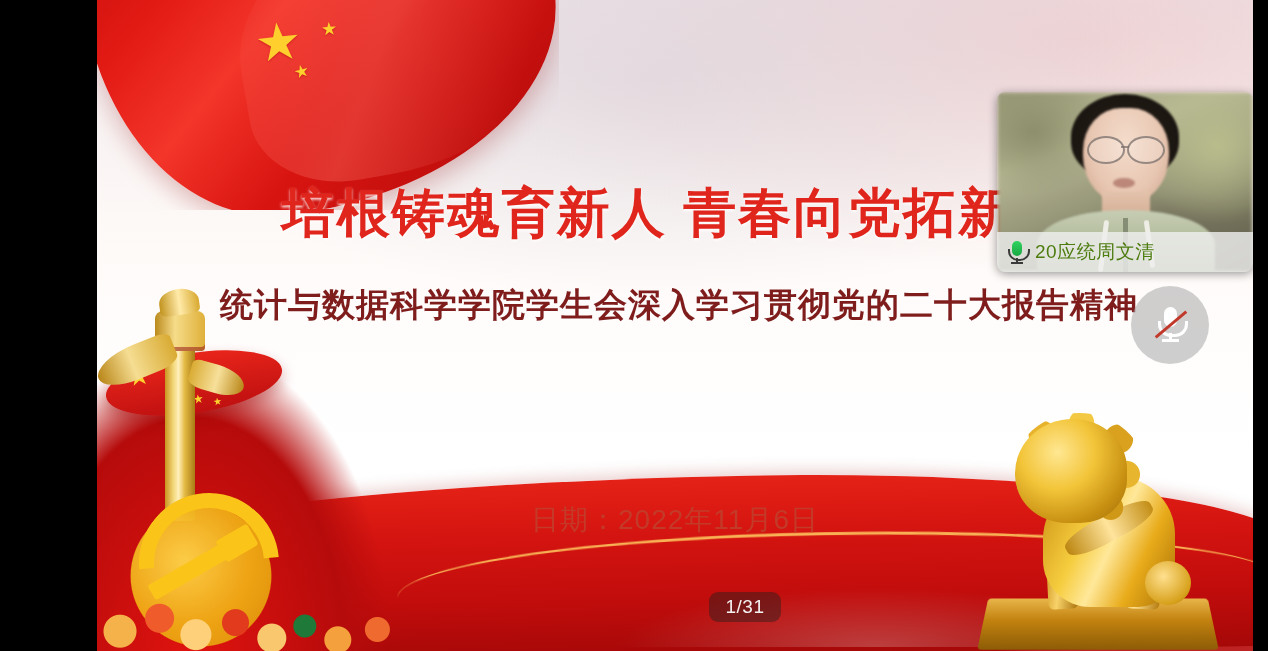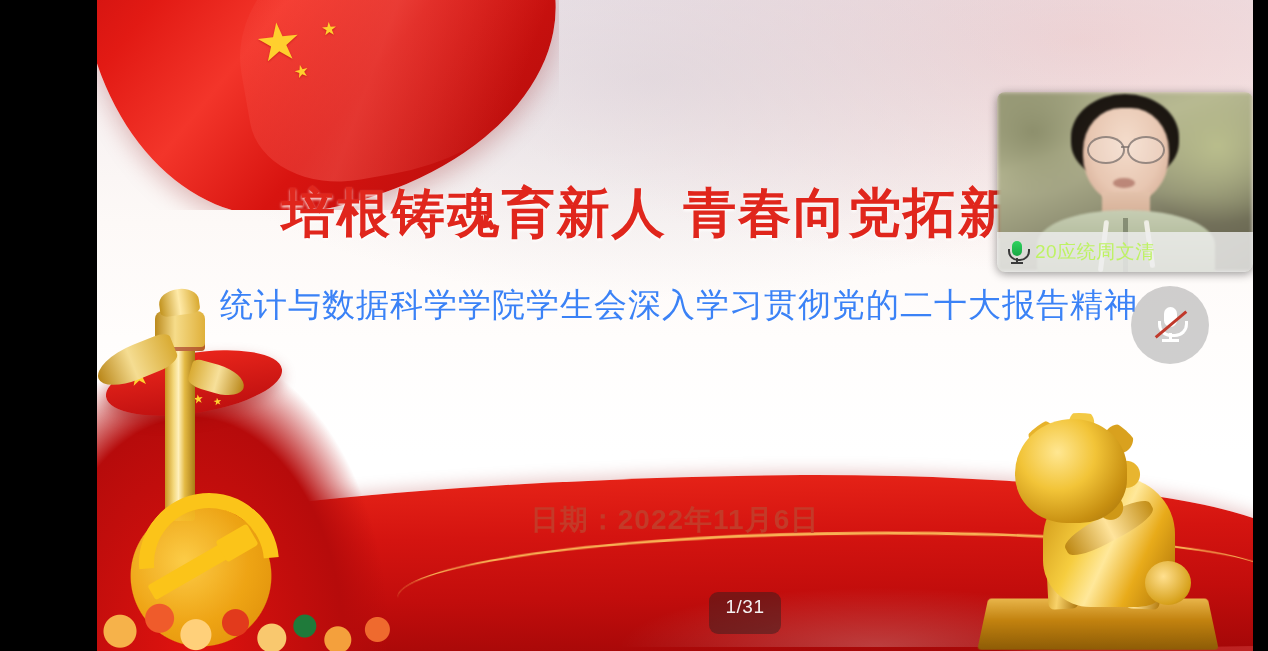--- a/index.html
+++ b/index.html
@@ -200,37 +200,37 @@
   
   .slide-text{position:absolute;inset:0;}
   .title{
     position:absolute;left:0;right:0;top:178px;text-align:center;
     font-size:53px;font-weight:700;color:#e0261c;letter-spacing:2px;
     text-shadow:0 2px 3px rgba(255,255,255,.85);
     white-space:nowrap;
   }
   .subtitle{
     position:absolute;left:8px;right:0;top:283px;text-align:center;
-    font-size:33px;font-weight:400;color:#3b82f6;letter-spacing:1px;
+    font-size:33px;font-weight:700;color:#7f1d1d;letter-spacing:1px;
     text-shadow:0 1px 2px rgba(255,255,255,.85);
     white-space:nowrap;
   }
   .org{
     position:absolute;left:0;right:0;top:444px;text-align:center;
     font-size:28px;font-weight:500;color:#c43a28;letter-spacing:2px;
   }
   .date{
     position:absolute;left:0;right:0;top:501px;text-align:center;
-    font-size:28px;font-weight:700;color:#c43a28;letter-spacing:1px;
+    font-size:28px;font-weight:400;color:#c43a28;letter-spacing:1px;
   }
 
   
   .page-pill{
     position:absolute;left:612px;top:592px;
-    min-width:54px;height:42px;line-height:30px;text-align:center;
+    min-width:54px;height:30px;line-height:30px;text-align:center;
     padding:0 9px;border-radius:9px;
     background:rgba(40,30,30,.46);
     color:#f4f1f1;font-size:19px;letter-spacing:.5px;
   }
 
   
   #video-tile{
     position:absolute;left:997px;top:92px;width:256px;height:180px;
     border-radius:8px;overflow:hidden;
     box-shadow:0 2px 10px rgba(0,0,0,.4);
@@ -306,21 +306,21 @@
   .mic-on .cap{
     position:absolute;left:6px;top:1px;width:10px;height:15px;border-radius:5px;
     background:linear-gradient(180deg,#2fd35f,#19a844);
   }
   .mic-on .arc{
     position:absolute;left:2px;top:9px;width:18px;height:10px;
     border:2px solid #3a3a3a;border-top:none;border-radius:0 0 10px 10px;
   }
   .mic-on .stem{position:absolute;left:10px;top:18px;width:2px;height:5px;background:#3a3a3a;}
   .mic-on .base{position:absolute;left:5px;top:22px;width:12px;height:2px;background:#3a3a3a;}
-  .vid-name{font-size:19px;color:#bef264;letter-spacing:.5px;white-space:nowrap;}
+  .vid-name{font-size:19px;color:#4d7c0f;letter-spacing:.5px;white-space:nowrap;}
 
   
   #mute-button{
     position:absolute;left:1131px;top:286px;width:78px;height:78px;border-radius:50%;
     background:rgba(168,168,168,.55);
     display:flex;align-items:center;justify-content:center;
   }
   .mic-off{position:relative;width:30px;height:40px;}
   .mic-off .cap{
     position:absolute;left:9px;top:2px;width:13px;height:20px;border-radius:7px;background:#fff;

